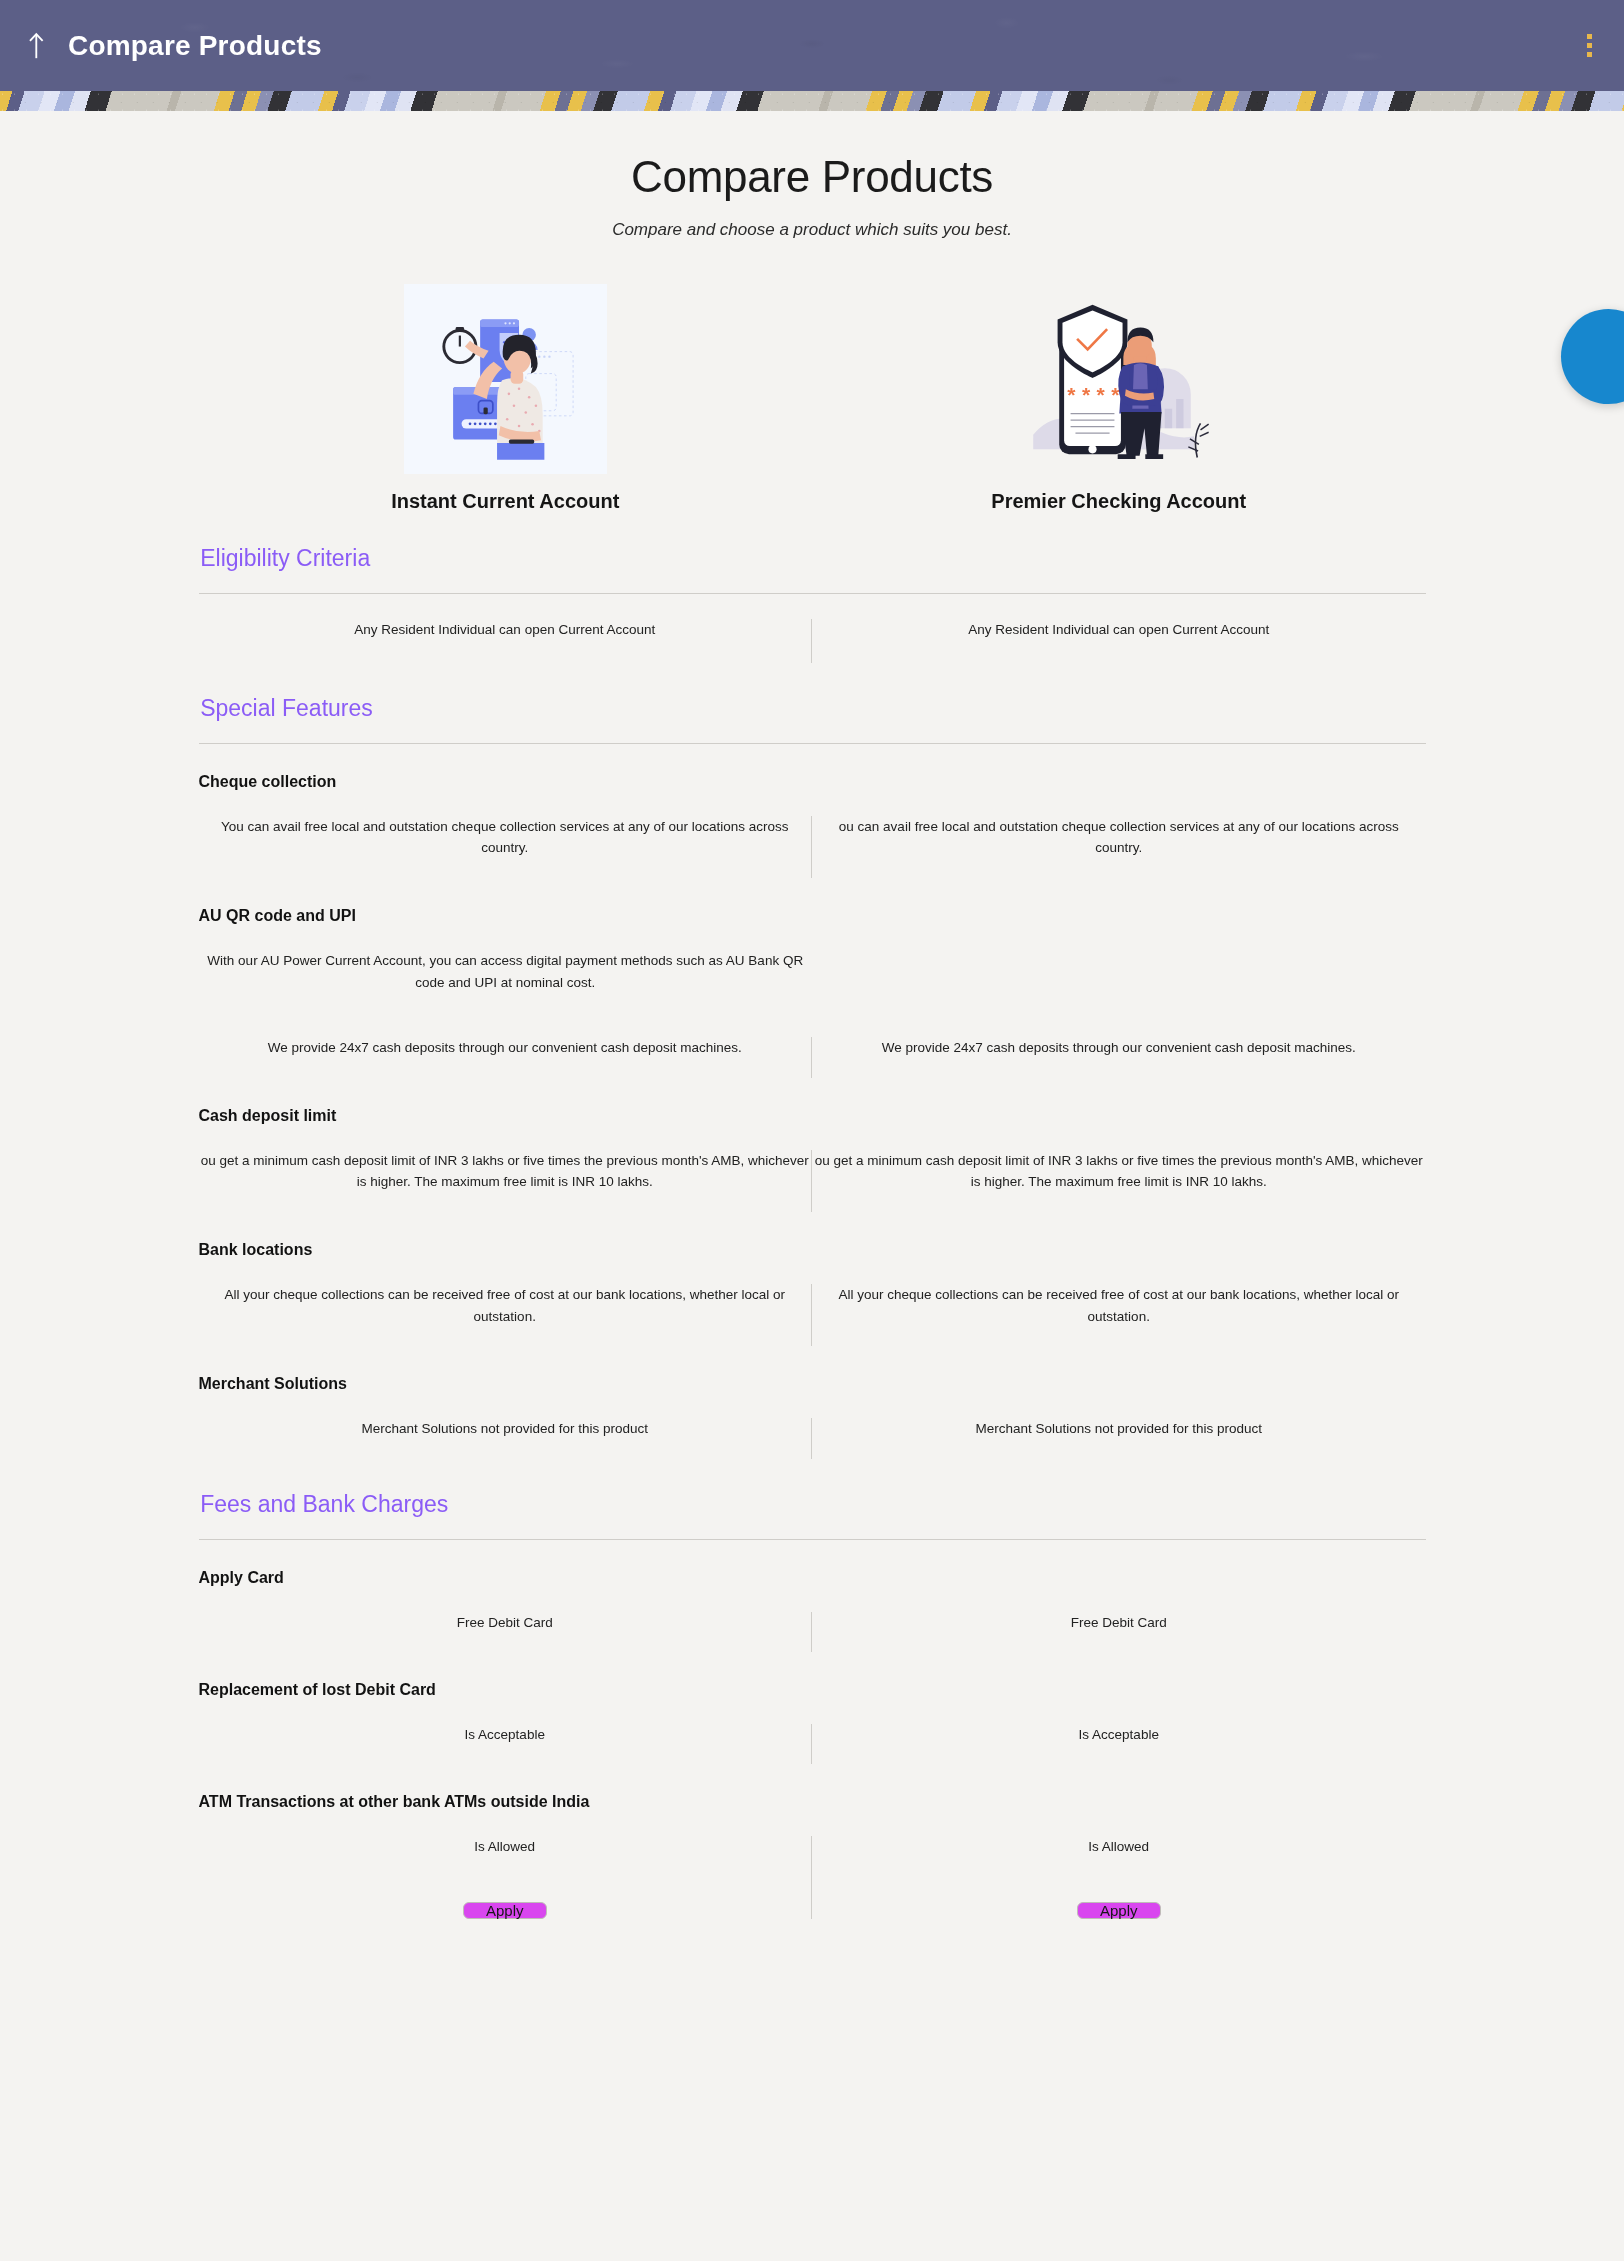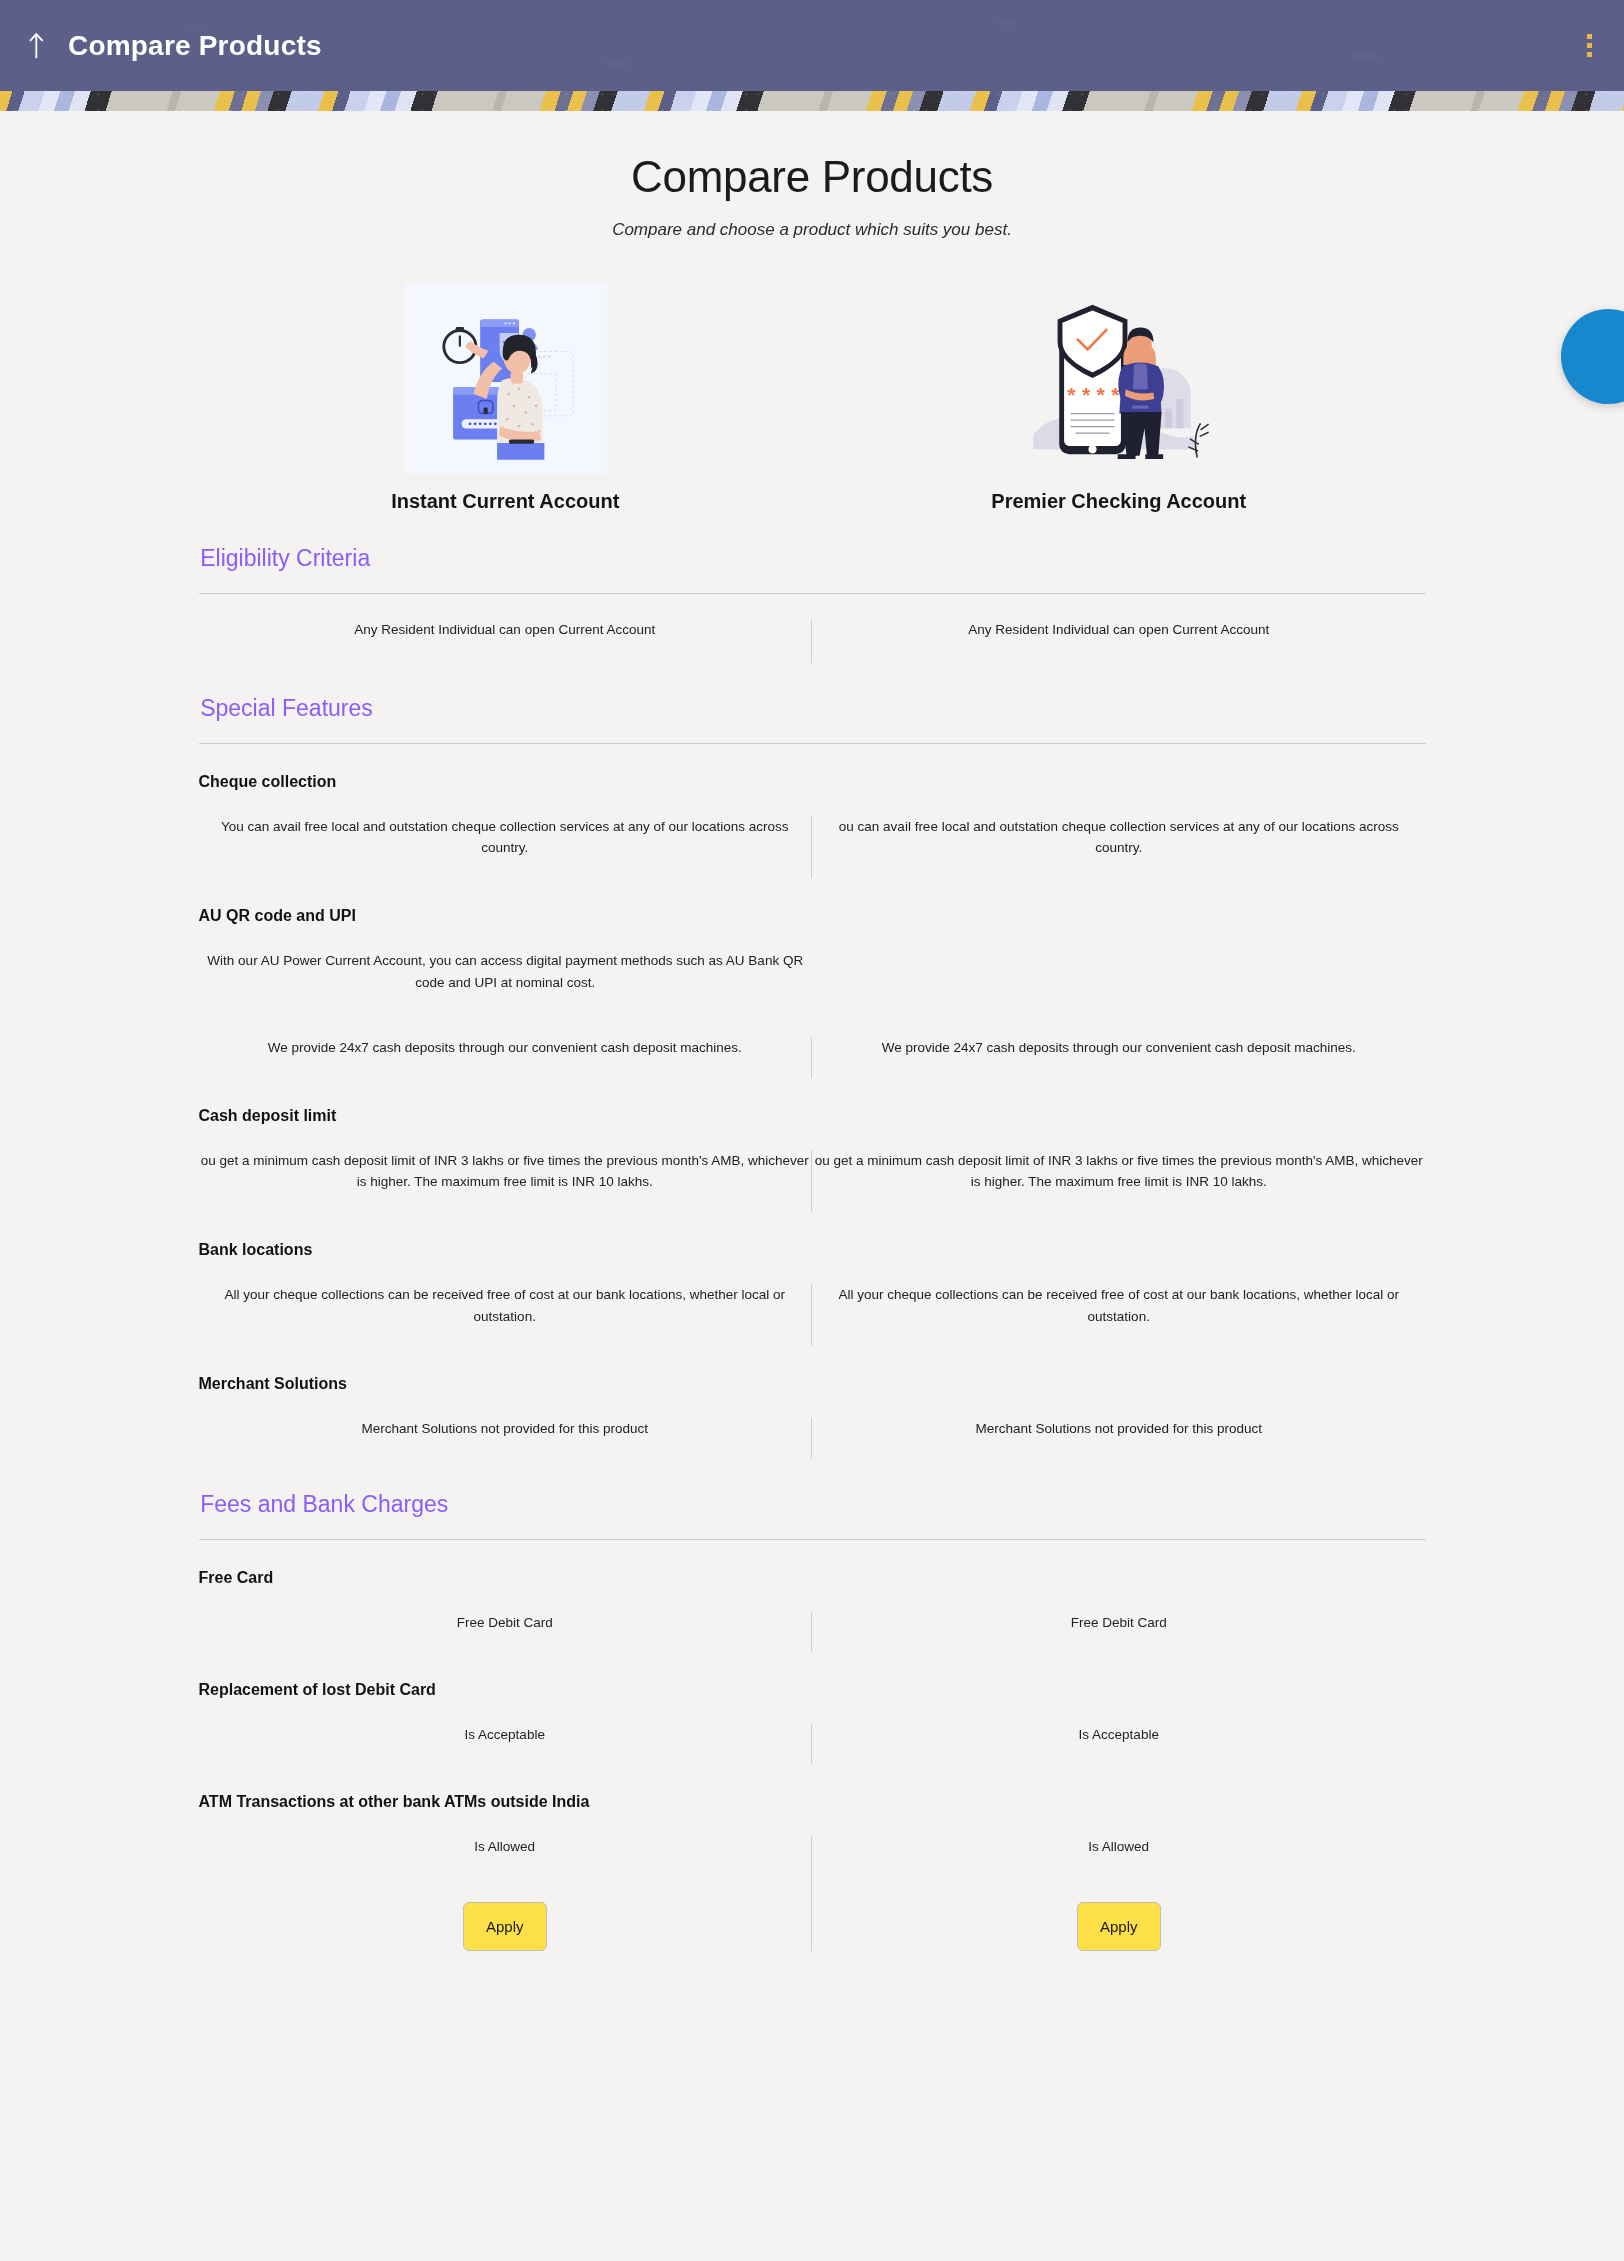--- a/index.html
+++ b/index.html
@@ -178,24 +178,24 @@
     color: #222222;
     padding: 0 1.7px 18.6px;
   }
   .cell.left { border-right: 0.8px solid #cfcdc9; }
 
   .apply-wrap { padding-top: 25px; display:flex; justify-content:center; }
   .apply-btn {
     font-family: "Liberation Sans", sans-serif;
     font-size: 15px;
     color: #171717;
-    background: #fde047;
+    background: #d946ef;
     border: 0.8px solid #bfbdb8;
     border-radius: 6px;
-    padding: 16px 22px;
+    padding: 0 22px;
     cursor: pointer;
     line-height: 1;
   }
 
   .eligibility-row { padding-top: 25px; align-items: center; }
   .eligibility-row .cell { padding-bottom: 22px; }
 
   
   .fab {
     position: absolute;
@@ -414,21 +414,21 @@
       <div class="row">
         <div class="cell left">Merchant Solutions not provided for this product</div>
         <div class="cell">Merchant Solutions not provided for this product</div>
       </div>
     </div>
 
     <div class="section">
       <div class="section-title">Fees and Bank Charges</div>
       <div class="section-rule"></div>
 
-      <div class="feature-label">Free Card</div>
+      <div class="feature-label">Apply Card</div>
       <div class="row">
         <div class="cell left">Free Debit Card</div>
         <div class="cell">Free Debit Card</div>
       </div>
 
       <div class="feature-label">Replacement of lost Debit Card</div>
       <div class="row">
         <div class="cell left">Is Acceptable</div>
         <div class="cell">Is Acceptable</div>
       </div>

